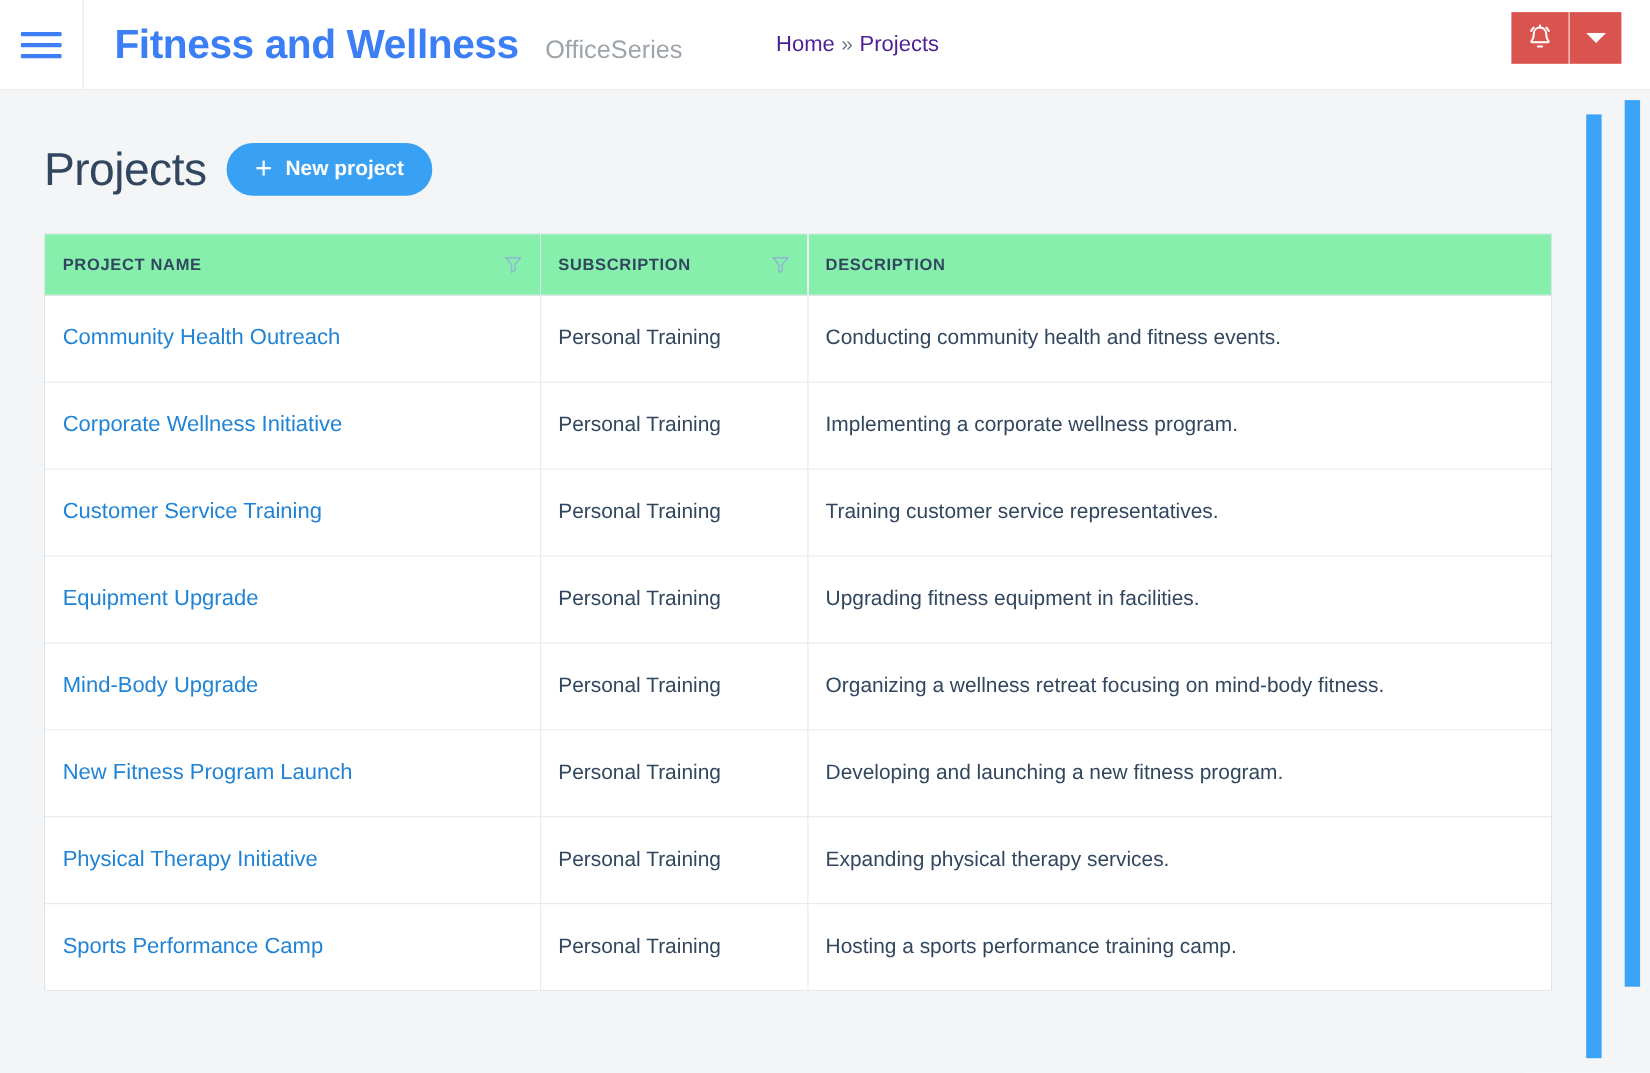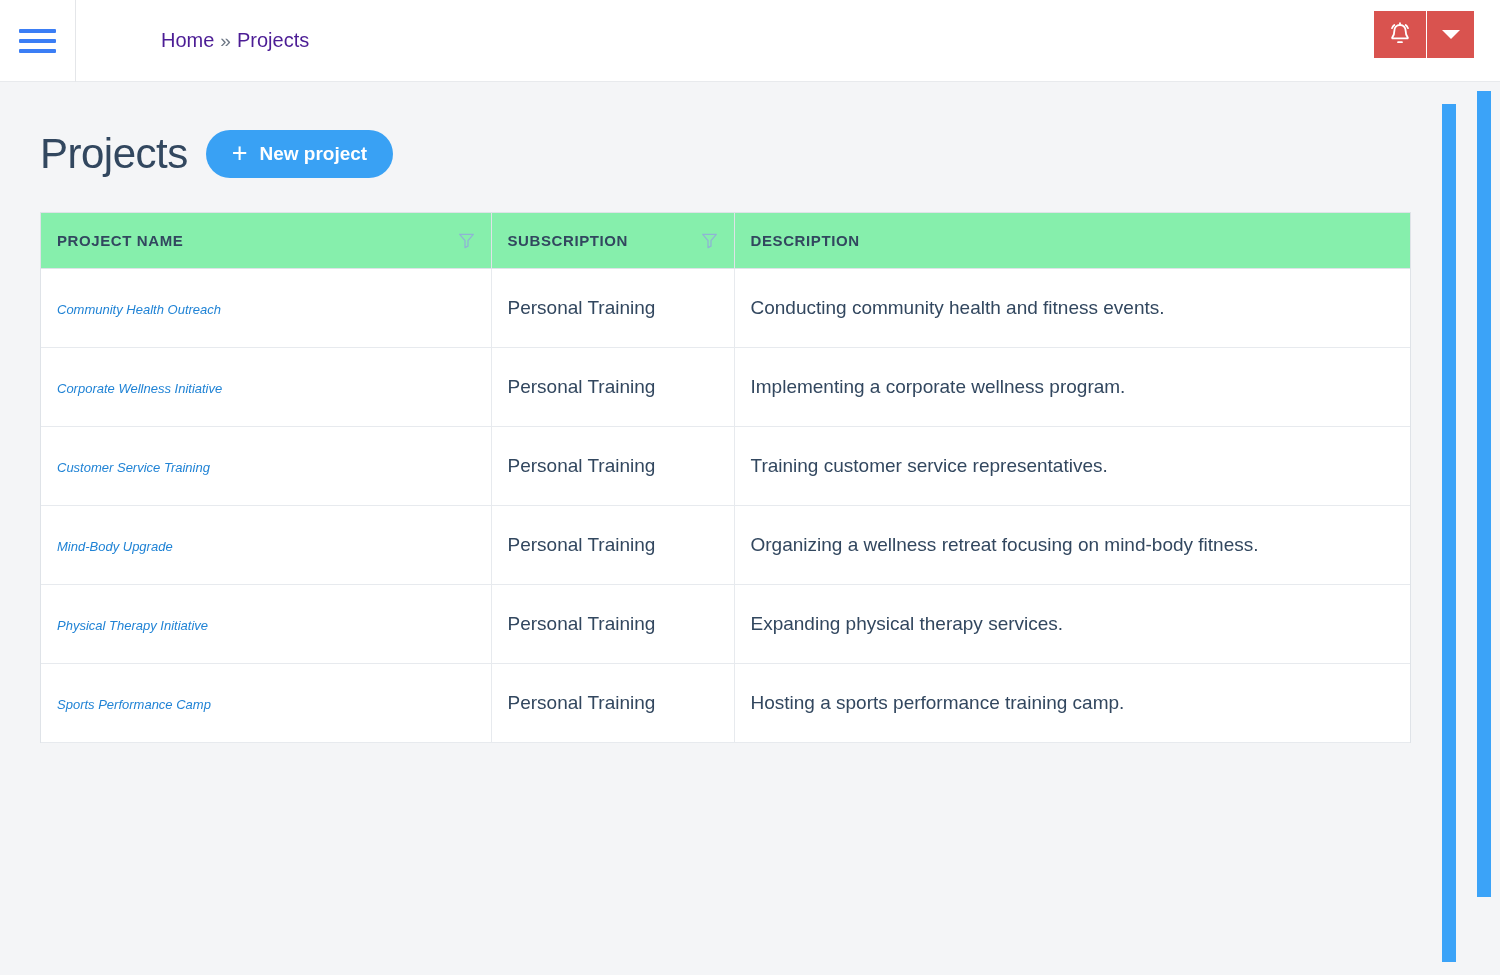--- a/index.html
+++ b/index.html
@@ -188,23 +188,22 @@
     border-right: 1px solid #e7eaee;
     vertical-align: middle;
     overflow: hidden;
     white-space: nowrap;
   }
   tbody td:last-child { border-right: none; }
 
   tbody td.name a {
     color: #2083d5;
     text-decoration: none;
-    font-size: 13px;
-    cursor: pointer;
-    font-style: italic;
+    font-size: 20px;
+    cursor: pointer;
   }
 
   
   .vscroll {
     position: absolute;
     width: 14px;
     background: #3ba3f8;
     cursor: pointer;
   }
   #inner-scroll { right: 44px; top: 22px; height: 858px; }
@@ -222,20 +221,24 @@
 <body>
 
 <div id="topbar">
 
   <div id="hamburger">
     <span></span>
     <span></span>
     <span></span>
   </div>
 
+  <div id="brand-wrap">
+    <div id="app-title">Fitness and Wellness</div>
+    <div id="app-subtitle">OfficeSeries</div>
+  </div>
 
   <nav id="breadcrumb">
     <a>Home</a>
     <span class="sep">»</span>
     <a>Projects</a>
   </nav>
 
   <div id="topbar-right">
     <button id="notif-btn" class="red-btn">
       <svg width="26" height="27" viewBox="0 0 24 24">
@@ -299,23 +302,33 @@
             <td class="name"><a>Corporate Wellness Initiative</a></td>
             <td>Personal Training</td>
             <td>Implementing a corporate wellness program.</td>
           </tr>
           <tr>
             <td class="name"><a>Customer Service Training</a></td>
             <td>Personal Training</td>
             <td>Training customer service representatives.</td>
           </tr>
           <tr>
+            <td class="name"><a>Equipment Upgrade</a></td>
+            <td>Personal Training</td>
+            <td>Upgrading fitness equipment in facilities.</td>
+          </tr>
+          <tr>
             <td class="name"><a>Mind-Body Upgrade</a></td>
             <td>Personal Training</td>
             <td>Organizing a wellness retreat focusing on mind-body fitness.</td>
+          </tr>
+          <tr>
+            <td class="name"><a>New Fitness Program Launch</a></td>
+            <td>Personal Training</td>
+            <td>Developing and launching a new fitness program.</td>
           </tr>
           <tr>
             <td class="name"><a>Physical Therapy Initiative</a></td>
             <td>Personal Training</td>
             <td>Expanding physical therapy services.</td>
           </tr>
           <tr>
             <td class="name"><a>Sports Performance Camp</a></td>
             <td>Personal Training</td>
             <td>Hosting a sports performance training camp.</td>

